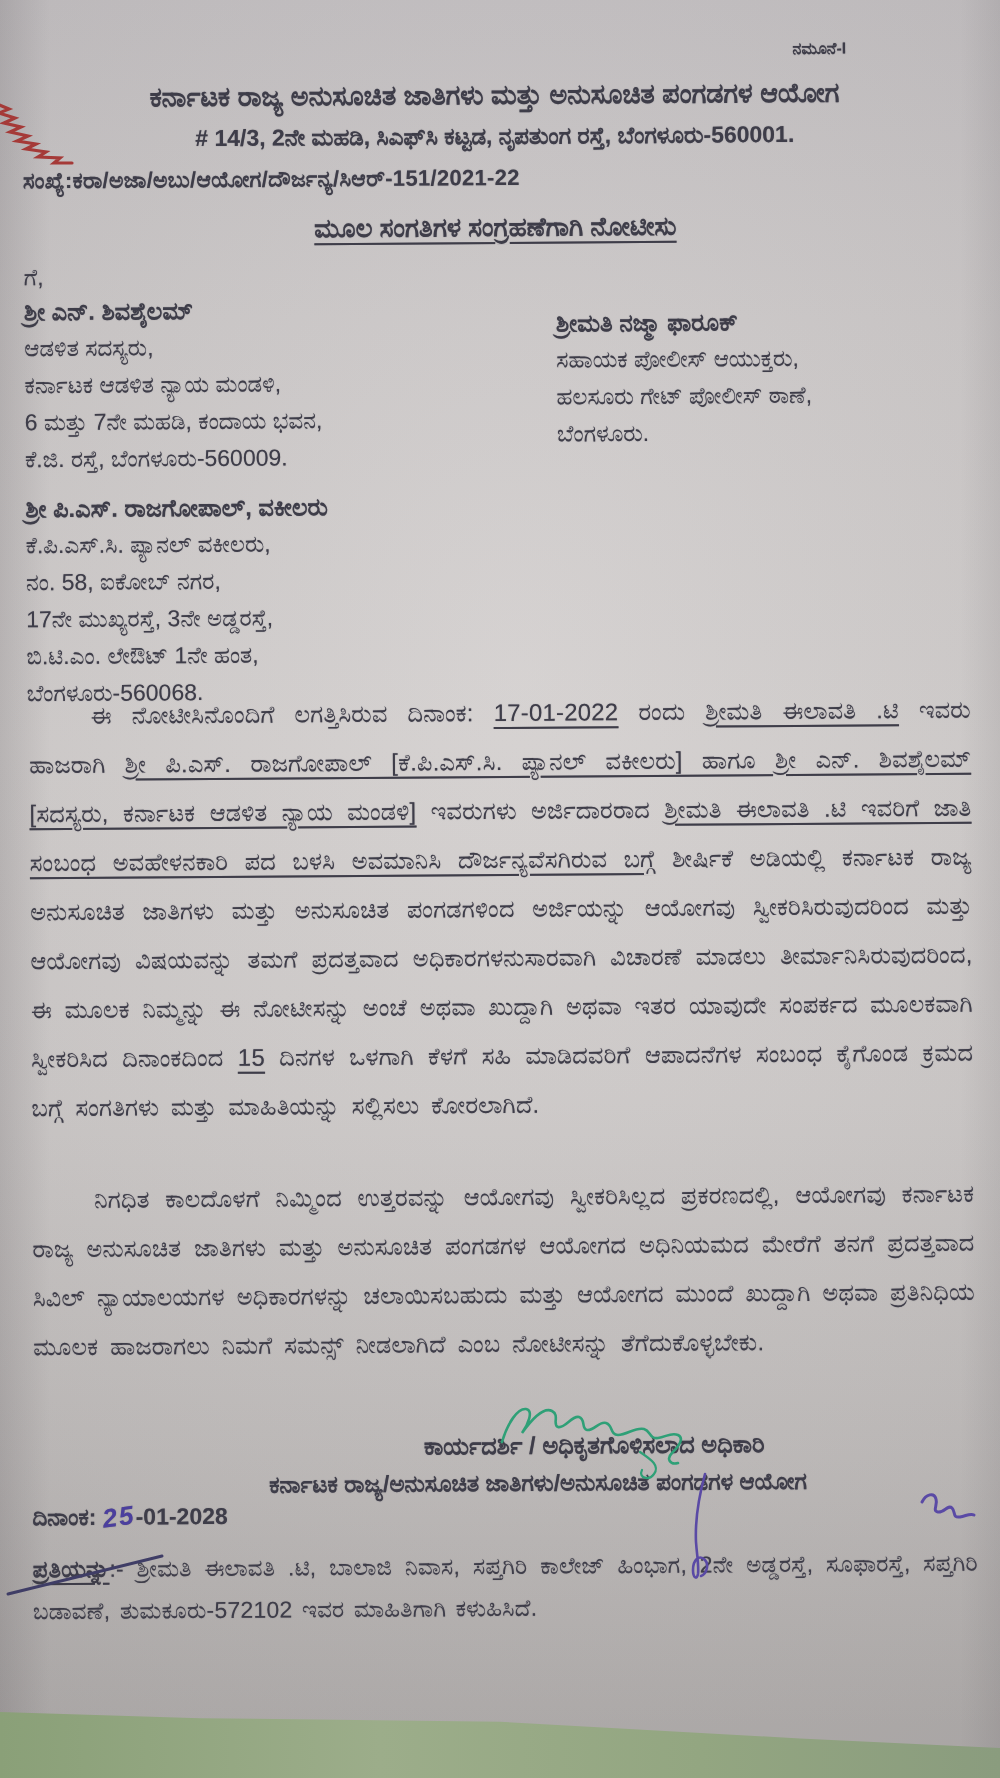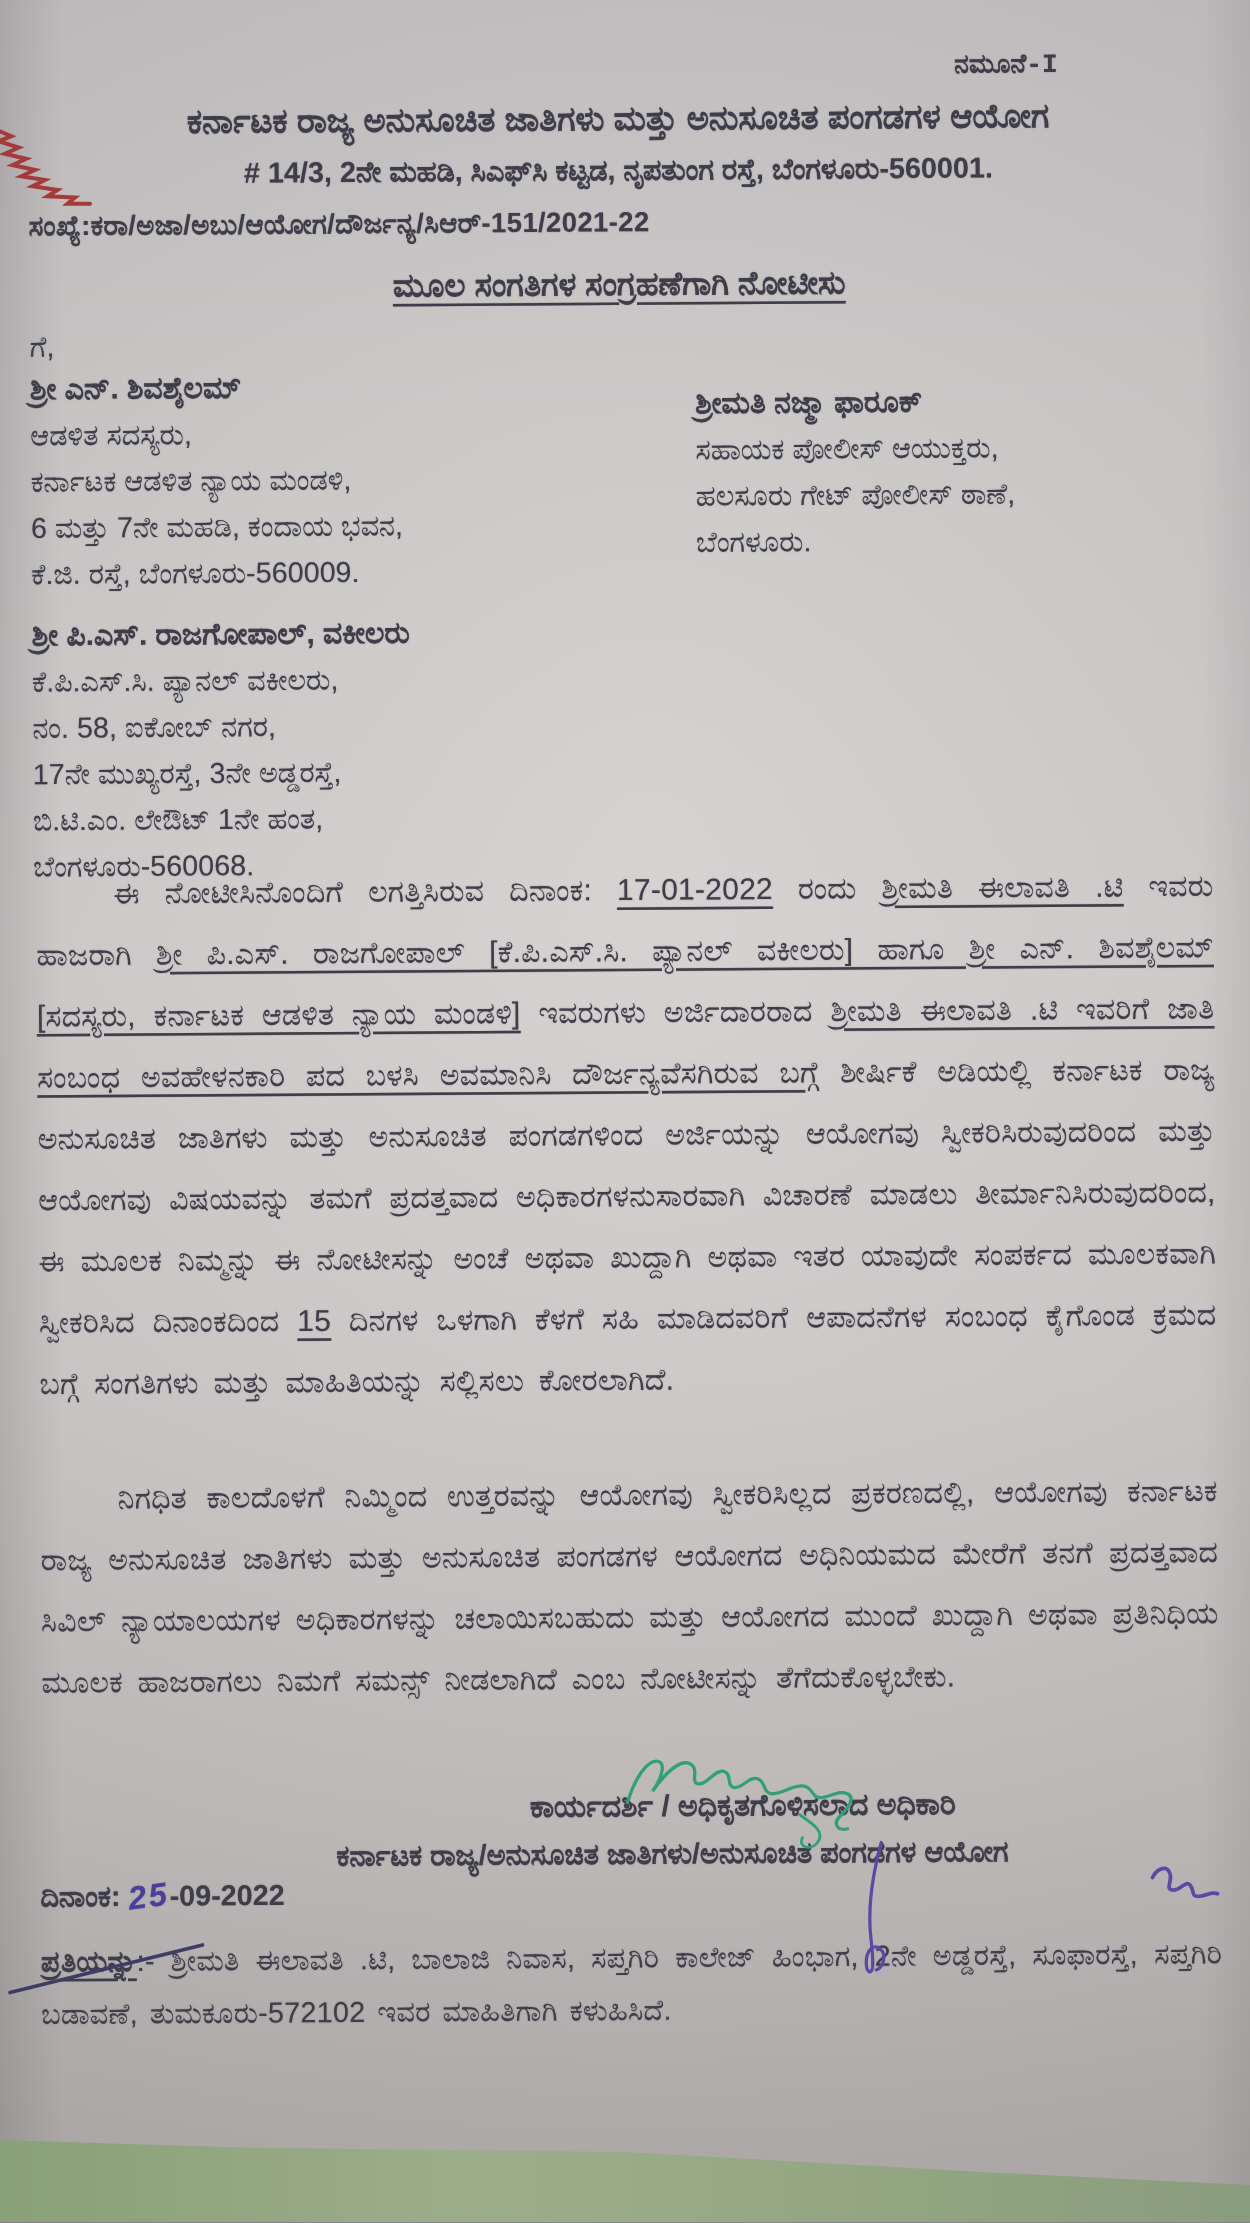--- a/index.html
+++ b/index.html
@@ -41,21 +41,21 @@
   svg.marks{position:absolute;left:0;top:0;width:1000px;height:1778px;pointer-events:none;}
 </style>
 </head>
 <body>
 
 <div class="paper"></div>
 <div class="table-edge"></div>
 
 <div class="content">
 
-  <div class="abs hdr sb" style="right:148px;top:42px;font-size:21px;font-family:Liberation Mono, monospace;">ನಮೂನೆ-I</div>
+  <div class="abs hdr sb" style="right:148px;top:42px;font-size:16px;">ನಮೂನೆ-I</div>
 
   <div class="abs hdr b" style="left:60px;top:80px;width:880px;text-align:center;font-size:27px;">ಕರ್ನಾಟಕ ರಾಜ್ಯ ಅನುಸೂಚಿತ ಜಾತಿಗಳು ಮತ್ತು ಅನುಸೂಚಿತ ಪಂಗಡಗಳ ಆಯೋಗ</div>
   <div class="abs hdr b" style="left:120px;top:123px;width:760px;text-align:center;font-size:23px;"># 14/3, 2ನೇ ಮಹಡಿ, ಸಿಎಫ್‌ಸಿ ಕಟ್ಟಡ, ನೃಪತುಂಗ ರಸ್ತೆ, ಬೆಂಗಳೂರು-560001.</div>
   <div class="abs hdr sb" style="left:28px;top:165px;font-size:22px;letter-spacing:0.3px;">ಸಂಖ್ಯೆ:ಕರಾ/ಅಜಾ/ಅಬು/ಆಯೋಗ/ದೌರ್ಜನ್ಯ/ಸಿಆರ್-151/2021-22</div>
 
   <div class="abs hdr b u" style="left:100px;top:212px;width:800px;text-align:center;font-size:26px;">ಮೂಲ ಸಂಗತಿಗಳ ಸಂಗ್ರಹಣೆಗಾಗಿ ನೋಟೀಸು</div>
 
   <div class="abs addr" style="left:28px;top:256px;">ಗೆ,</div>
 
   <div class="abs addr" style="left:28px;top:290px;">
@@ -82,21 +82,21 @@
     <div>ಬೆಂಗಳೂರು-560068.</div>
   </div>
 
   <div class="abs para" style="left:30px;top:688px;width:942px;text-indent:62px;"><span>ಈ ನೋಟೀಸಿನೊಂದಿಗೆ ಲಗತ್ತಿಸಿರುವ ದಿನಾಂಕ: </span><span class="u">17-01-2022</span><span> ರಂದು </span><span class="u">ಶ್ರೀಮತಿ ಈಲಾವತಿ .ಟಿ</span><span> ಇವರು ಹಾಜರಾಗಿ </span><span class="u">ಶ್ರೀ ಪಿ.ಎಸ್. ರಾಜಗೋಪಾಲ್ [ಕೆ.ಪಿ.ಎಸ್.ಸಿ. ಪ್ಯಾನಲ್ ವಕೀಲರು] ಹಾಗೂ ಶ್ರೀ ಎನ್. ಶಿವಶೈಲಮ್ [ಸದಸ್ಯರು, ಕರ್ನಾಟಕ ಆಡಳಿತ ನ್ಯಾಯ ಮಂಡಳಿ]</span><span> ಇವರುಗಳು ಅರ್ಜಿದಾರರಾದ </span><span class="u">ಶ್ರೀಮತಿ ಈಲಾವತಿ .ಟಿ ಇವರಿಗೆ ಜಾತಿ ಸಂಬಂಧ ಅವಹೇಳನಕಾರಿ ಪದ ಬಳಸಿ ಅವಮಾನಿಸಿ ದೌರ್ಜನ್ಯವೆಸಗಿರುವ ಬಗ್ಗೆ</span><span> ಶೀರ್ಷಿಕೆ ಅಡಿಯಲ್ಲಿ ಕರ್ನಾಟಕ ರಾಜ್ಯ ಅನುಸೂಚಿತ ಜಾತಿಗಳು ಮತ್ತು ಅನುಸೂಚಿತ ಪಂಗಡಗಳಿಂದ ಅರ್ಜಿಯನ್ನು ಆಯೋಗವು ಸ್ವೀಕರಿಸಿರುವುದರಿಂದ ಮತ್ತು ಆಯೋಗವು ವಿಷಯವನ್ನು ತಮಗೆ ಪ್ರದತ್ತವಾದ ಅಧಿಕಾರಗಳನುಸಾರವಾಗಿ ವಿಚಾರಣೆ ಮಾಡಲು ತೀರ್ಮಾನಿಸಿರುವುದರಿಂದ, ಈ ಮೂಲಕ ನಿಮ್ಮನ್ನು ಈ ನೋಟೀಸನ್ನು ಅಂಚೆ ಅಥವಾ ಖುದ್ದಾಗಿ ಅಥವಾ ಇತರ ಯಾವುದೇ ಸಂಪರ್ಕದ ಮೂಲಕವಾಗಿ ಸ್ವೀಕರಿಸಿದ ದಿನಾಂಕದಿಂದ </span><span class="u">15</span><span> ದಿನಗಳ ಒಳಗಾಗಿ ಕೆಳಗೆ ಸಹಿ ಮಾಡಿದವರಿಗೆ ಆಪಾದನೆಗಳ ಸಂಬಂಧ ಕೈಗೊಂಡ ಕ್ರಮದ ಬಗ್ಗೆ ಸಂಗತಿಗಳು ಮತ್ತು ಮಾಹಿತಿಯನ್ನು ಸಲ್ಲಿಸಲು ಕೋರಲಾಗಿದೆ.</span></div>
 
   <div class="abs para" style="left:30px;top:1172px;width:942px;text-indent:62px;">ನಿಗಧಿತ ಕಾಲದೊಳಗೆ ನಿಮ್ಮಿಂದ ಉತ್ತರವನ್ನು ಆಯೋಗವು ಸ್ವೀಕರಿಸಿಲ್ಲದ ಪ್ರಕರಣದಲ್ಲಿ, ಆಯೋಗವು ಕರ್ನಾಟಕ ರಾಜ್ಯ ಅನುಸೂಚಿತ ಜಾತಿಗಳು ಮತ್ತು ಅನುಸೂಚಿತ ಪಂಗಡಗಳ ಆಯೋಗದ ಅಧಿನಿಯಮದ ಮೇರೆಗೆ ತನಗೆ ಪ್ರದತ್ತವಾದ ಸಿವಿಲ್ ನ್ಯಾಯಾಲಯಗಳ ಅಧಿಕಾರಗಳನ್ನು ಚಲಾಯಿಸಬಹುದು ಮತ್ತು ಆಯೋಗದ ಮುಂದೆ ಖುದ್ದಾಗಿ ಅಥವಾ ಪ್ರತಿನಿಧಿಯ ಮೂಲಕ ಹಾಜರಾಗಲು ನಿಮಗೆ ಸಮನ್ಸ್ ನೀಡಲಾಗಿದೆ ಎಂಬ ನೋಟೀಸನ್ನು ತೆಗೆದುಕೊಳ್ಳಬೇಕು.</div>
 
   <div class="abs hdr sb" style="left:420px;top:1432px;font-size:24px;">ಕಾರ್ಯದರ್ಶಿ / ಅಧಿಕೃತಗೊಳಿಸಲಾದ ಅಧಿಕಾರಿ</div>
   <div class="abs hdr sb" style="left:265px;top:1470px;font-size:23px;">ಕರ್ನಾಟಕ ರಾಜ್ಯ/ಅನುಸೂಚಿತ ಜಾತಿಗಳು/ಅನುಸೂಚಿತ ಪಂಗಡಗಳ ಆಯೋಗ</div>
 
-  <div class="abs hdr sb" style="left:28px;top:1498px;font-size:23px;"><span>ದಿನಾಂಕ: </span><span class="ink-day">25</span><span>-09-2022</span></div>
+  <div class="abs hdr sb" style="left:28px;top:1498px;font-size:23px;"><span>ದಿನಾಂಕ: </span><span class="ink-day">25</span><span>-01-2028</span></div>
 
   <div class="abs para" style="left:28px;top:1545px;width:945px;font-size:23px;line-height:42px;word-spacing:3px;"><span class="u sb">ಪ್ರತಿಯನ್ನು</span><span>:- </span><span>ಶ್ರೀಮತಿ ಈಲಾವತಿ .ಟಿ, ಬಾಲಾಜಿ ನಿವಾಸ, ಸಪ್ತಗಿರಿ ಕಾಲೇಜ್ ಹಿಂಭಾಗ, 2ನೇ ಅಡ್ಡರಸ್ತೆ, ಸೂಫಾರಸ್ತೆ, ಸಪ್ತಗಿರಿ ಬಡಾವಣೆ, ತುಮಕೂರು-572102 ಇವರ ಮಾಹಿತಿಗಾಗಿ ಕಳುಹಿಸಿದೆ.</span></div>
 
 </div>
 
 <svg class="marks" viewBox="0 0 1000 1778">
 
   <path d="M-5,103 l14,6 -10,4 16,5 -11,5 17,4 -11,5 18,4 -11,5 19,3 -10,5 20,3 -8,5 22,1 -6,5 18,0" fill="none" stroke="#a53a38" stroke-width="3.2" stroke-linecap="round"></path>
 
   <path d="M502,1442 c6,-20 16,-34 24,-33 c8,1 2,16 -4,24 c10,-14 22,-26 30,-22 c8,4 0,14 6,16 c7,2 14,-12 21,-10 c7,2 2,12 8,13 c7,1 12,-9 19,-7 c7,2 4,12 12,12 c9,0 17,-8 26,-6 c7,2 5,10 14,9 c8,-1 13,-6 20,-3 c6,3 2,10 -6,18 c-6,6 -2,12 6,10" fill="none" stroke="#2fa077" stroke-width="2.6" stroke-linecap="round"></path>

